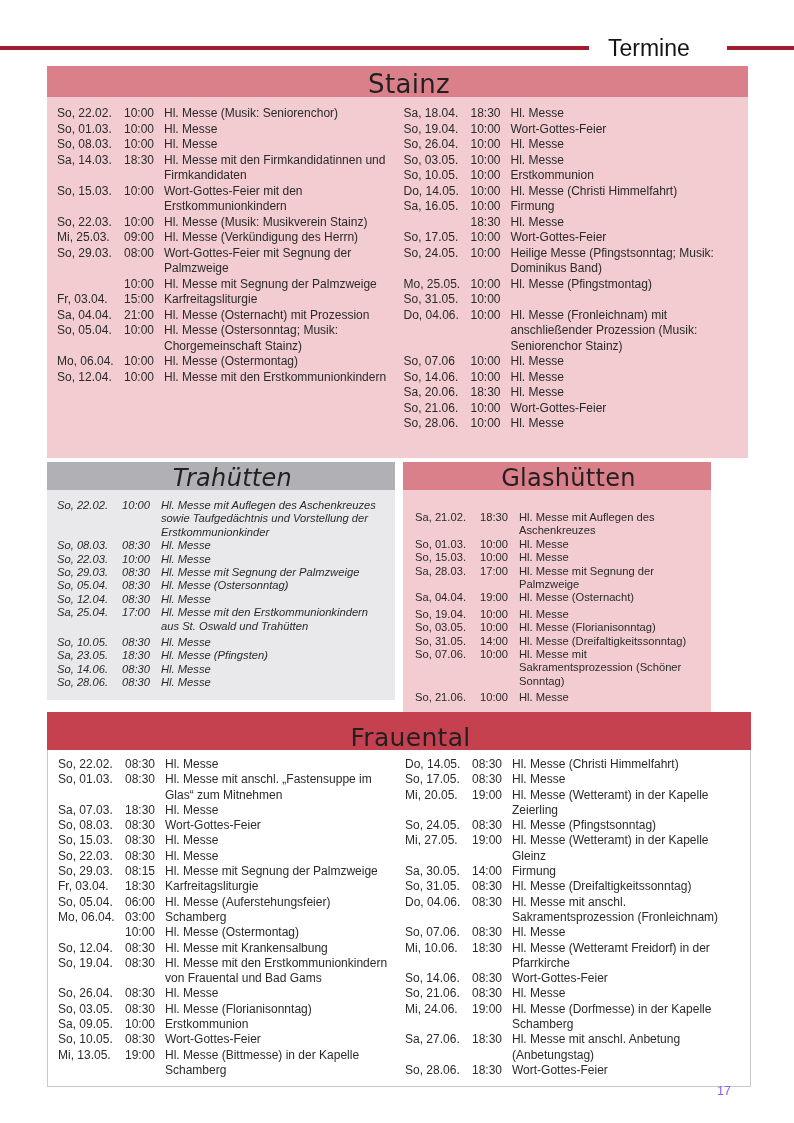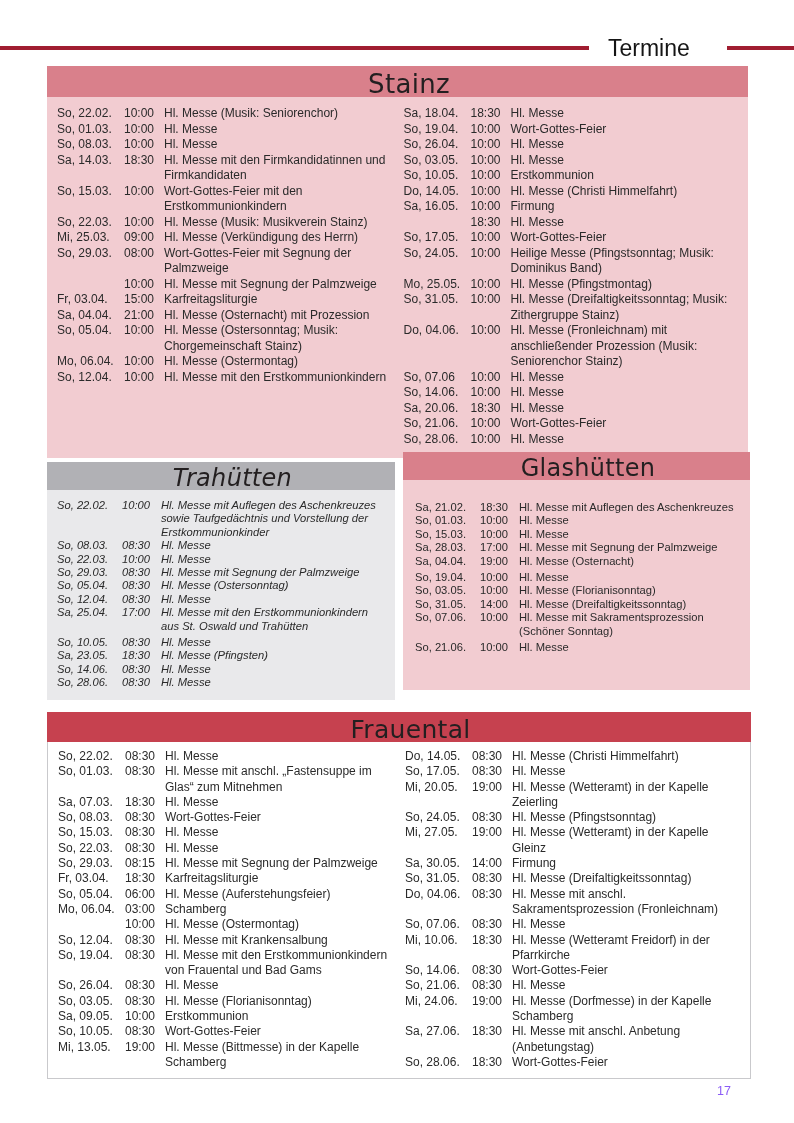--- a/index.html
+++ b/index.html
@@ -30,28 +30,28 @@
   #stainz .sec-title{font-size:26px;}
   #stainz .sec-body{background:var(--pink-body);min-height:361px;padding:9px 10px 8px 10px;
                     display:flex;gap:12px;font-size:12px;line-height:15.5px;}
 
   #trahuetten{left:47px;top:462px;width:348px;font-style:italic;}
   #trahuetten .sec-header{height:28px;background:var(--gray-header);}
   #trahuetten .sec-title{font-size:24px;}
   #trahuetten .sec-body{background:var(--gray-body);min-height:210px;padding:9px 10px 8px 10px;
                         font-size:11.2px;line-height:13.4px;}
 
-  #glashuetten{left:403px;top:452px;width:347px;}
+  #glashuetten{left:403px;top:462px;width:308px;}
   #glashuetten .sec-header{height:28px;background:var(--rose-header);}
   #glashuetten .sec-title{font-size:24px;}
   #glashuetten .sec-body{background:var(--pink-body);min-height:210px;padding:21px 8px 8px 12px;
                          font-size:11.2px;line-height:13.4px;}
 
   #frauental{left:47px;top:712px;width:704px;}
-  #frauental .sec-header{height:30px;background:var(--red-header);}
+  #frauental .sec-header{height:38px;background:var(--red-header);}
   #frauental .sec-title{font-size:25px;}
   #frauental .sec-body{background:#fff;border:1px solid var(--frame-border);border-top:none;
                        min-height:328px;padding:7px 10px 8px 10px;display:flex;gap:12px;
                        font-size:12px;line-height:15.3px;}
 
   .col{flex:1 1 0;min-width:0;}
 
   .row{display:flex;align-items:baseline;}
   .row.gap{margin-top:3px;}
   .c-date{flex:none;width:67px;}
@@ -202,21 +202,20 @@
             <span class="c-text">Heilige Messe (Pfingstsonntag; Musik: Dominikus Band)</span>
           </div>
           <div class="row">
             <span class="c-date">Mo, 25.05.</span>
             <span class="c-time">10:00</span>
             <span class="c-text">Hl. Messe (Pfingstmontag)</span>
           </div>
           <div class="row">
             <span class="c-date">So, 31.05.</span>
             <span class="c-time">10:00</span>
-            <span class="c-text">Hl. Messe (Dreifaltigkeitssonntag; Musik: Zithergruppe Stainz)</span>
           </div>
           <div class="row">
             <span class="c-date">Do, 04.06.</span>
             <span class="c-time">10:00</span>
             <span class="c-text">Hl. Messe (Fronleichnam) mit anschließender Prozession (Musik: Seniorenchor Stainz)</span>
           </div>
           <div class="row">
             <span class="c-date">So, 07.06</span>
             <span class="c-time">10:00</span>
             <span class="c-text">Hl. Messe</span>

